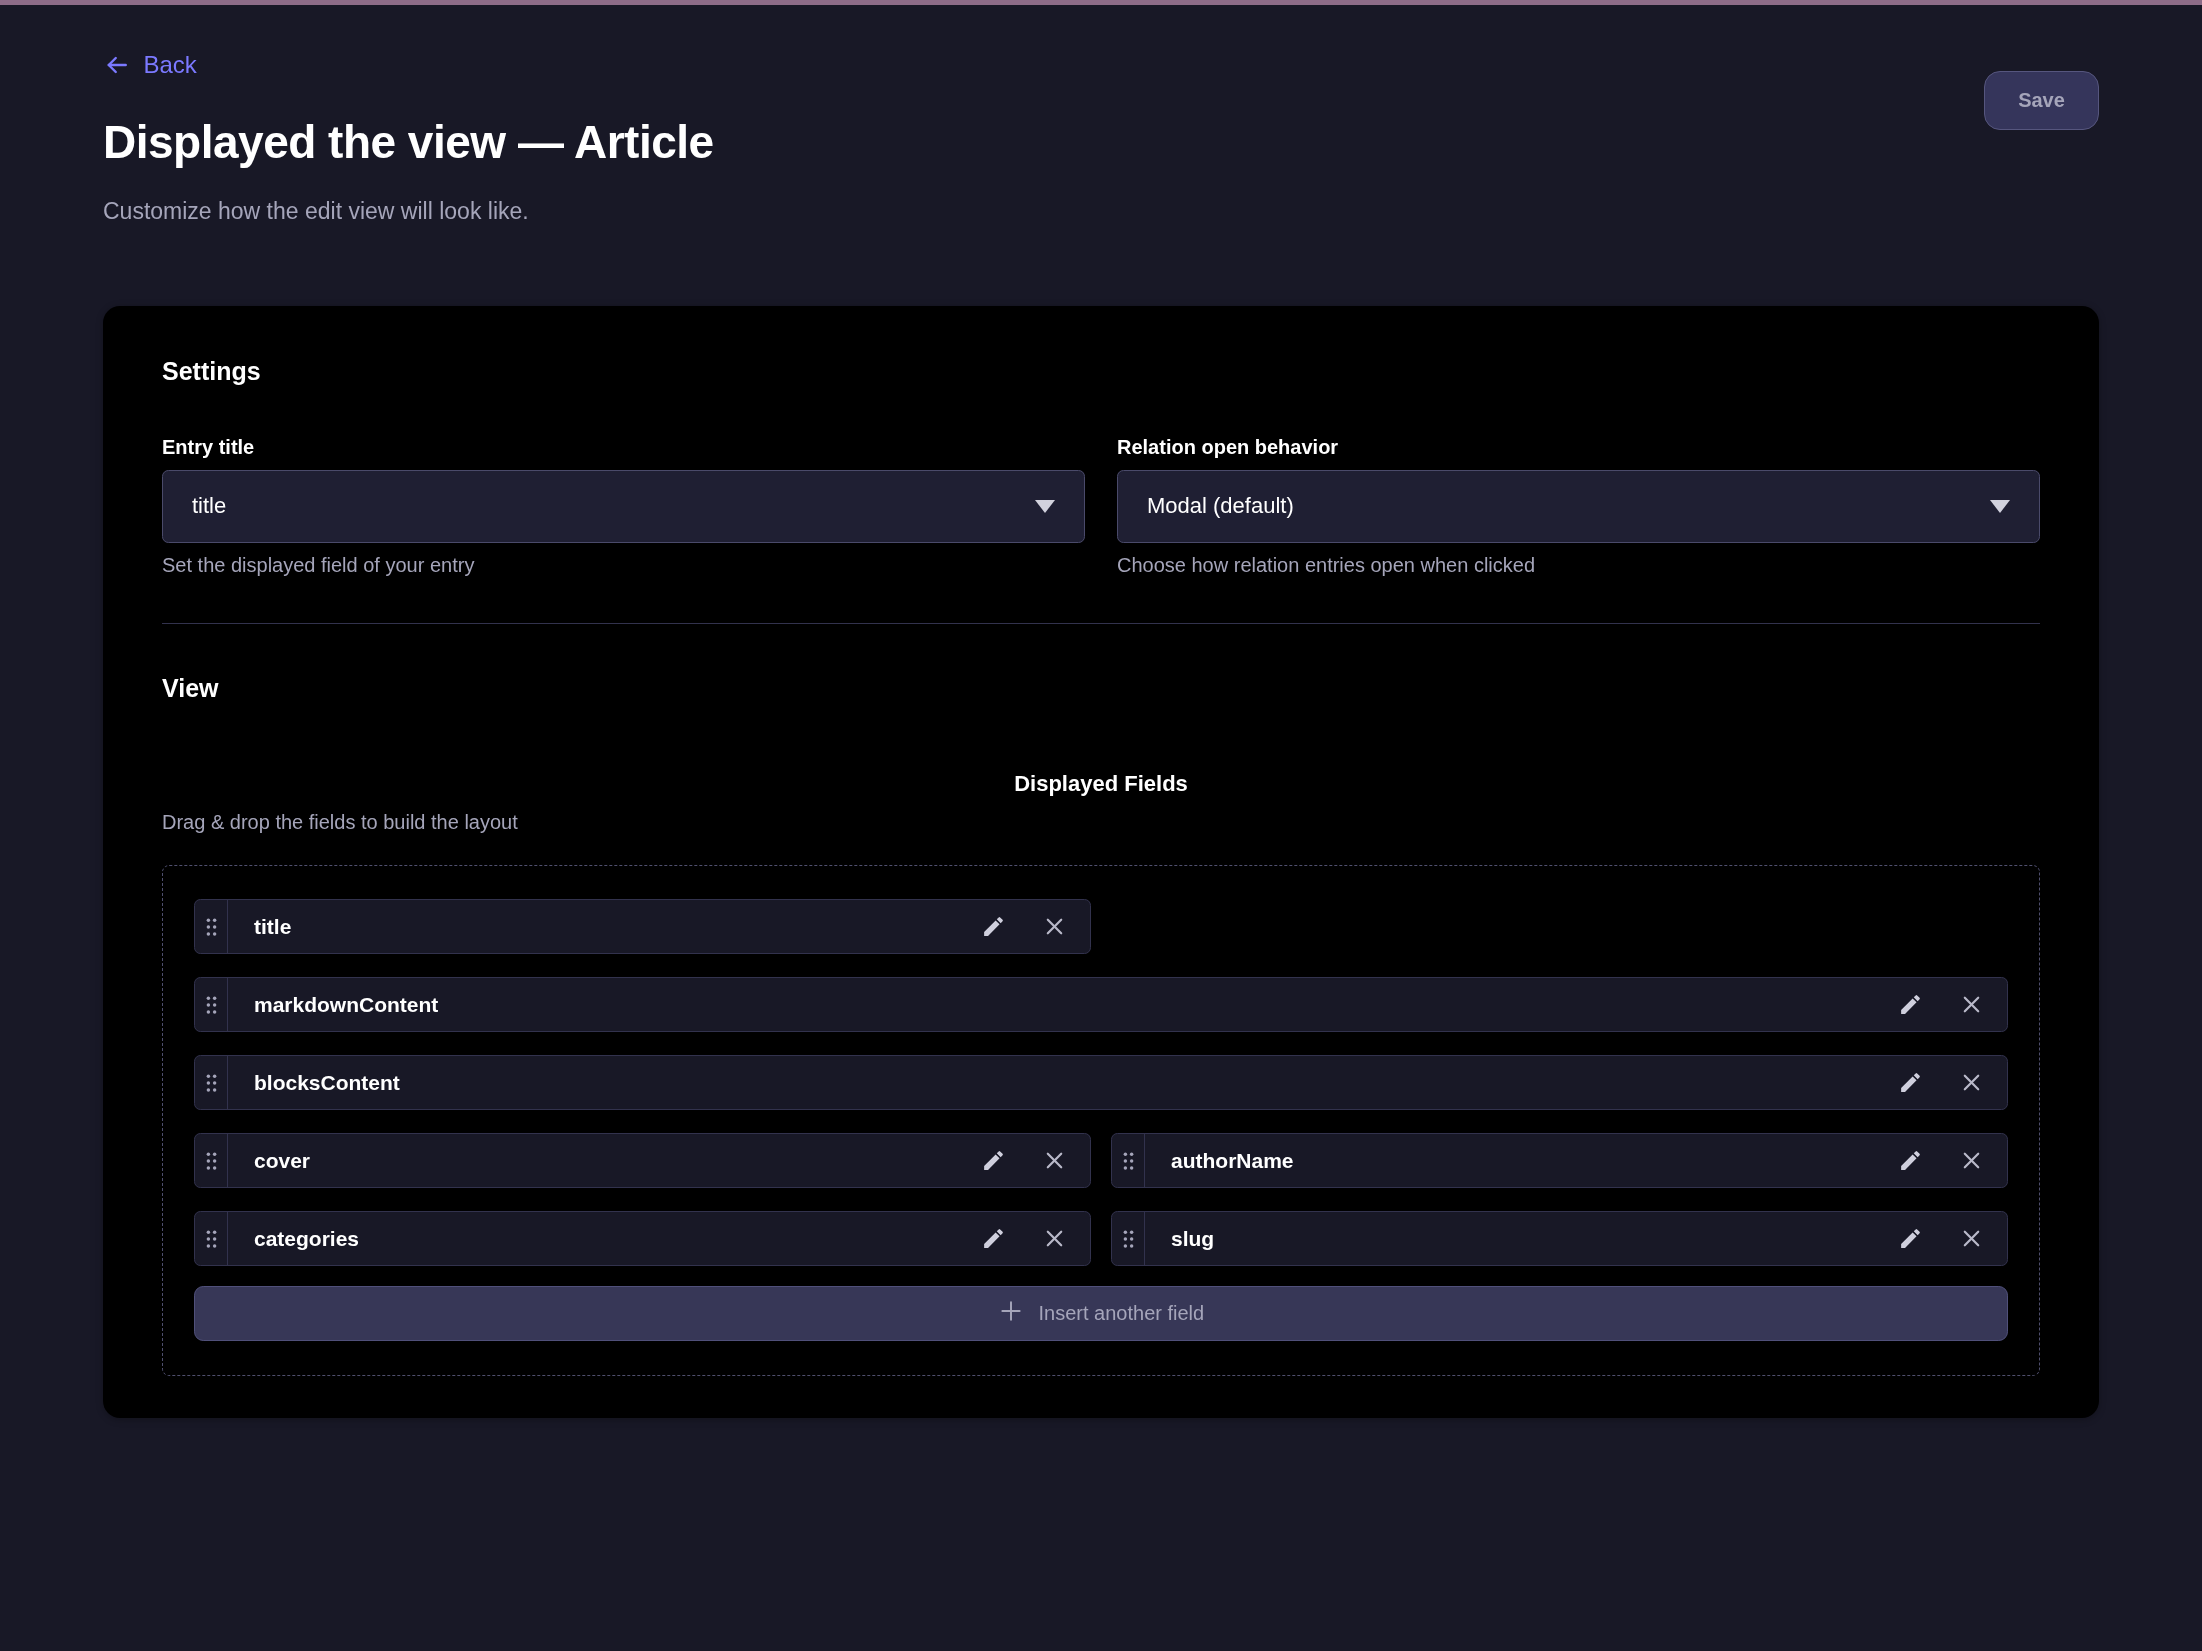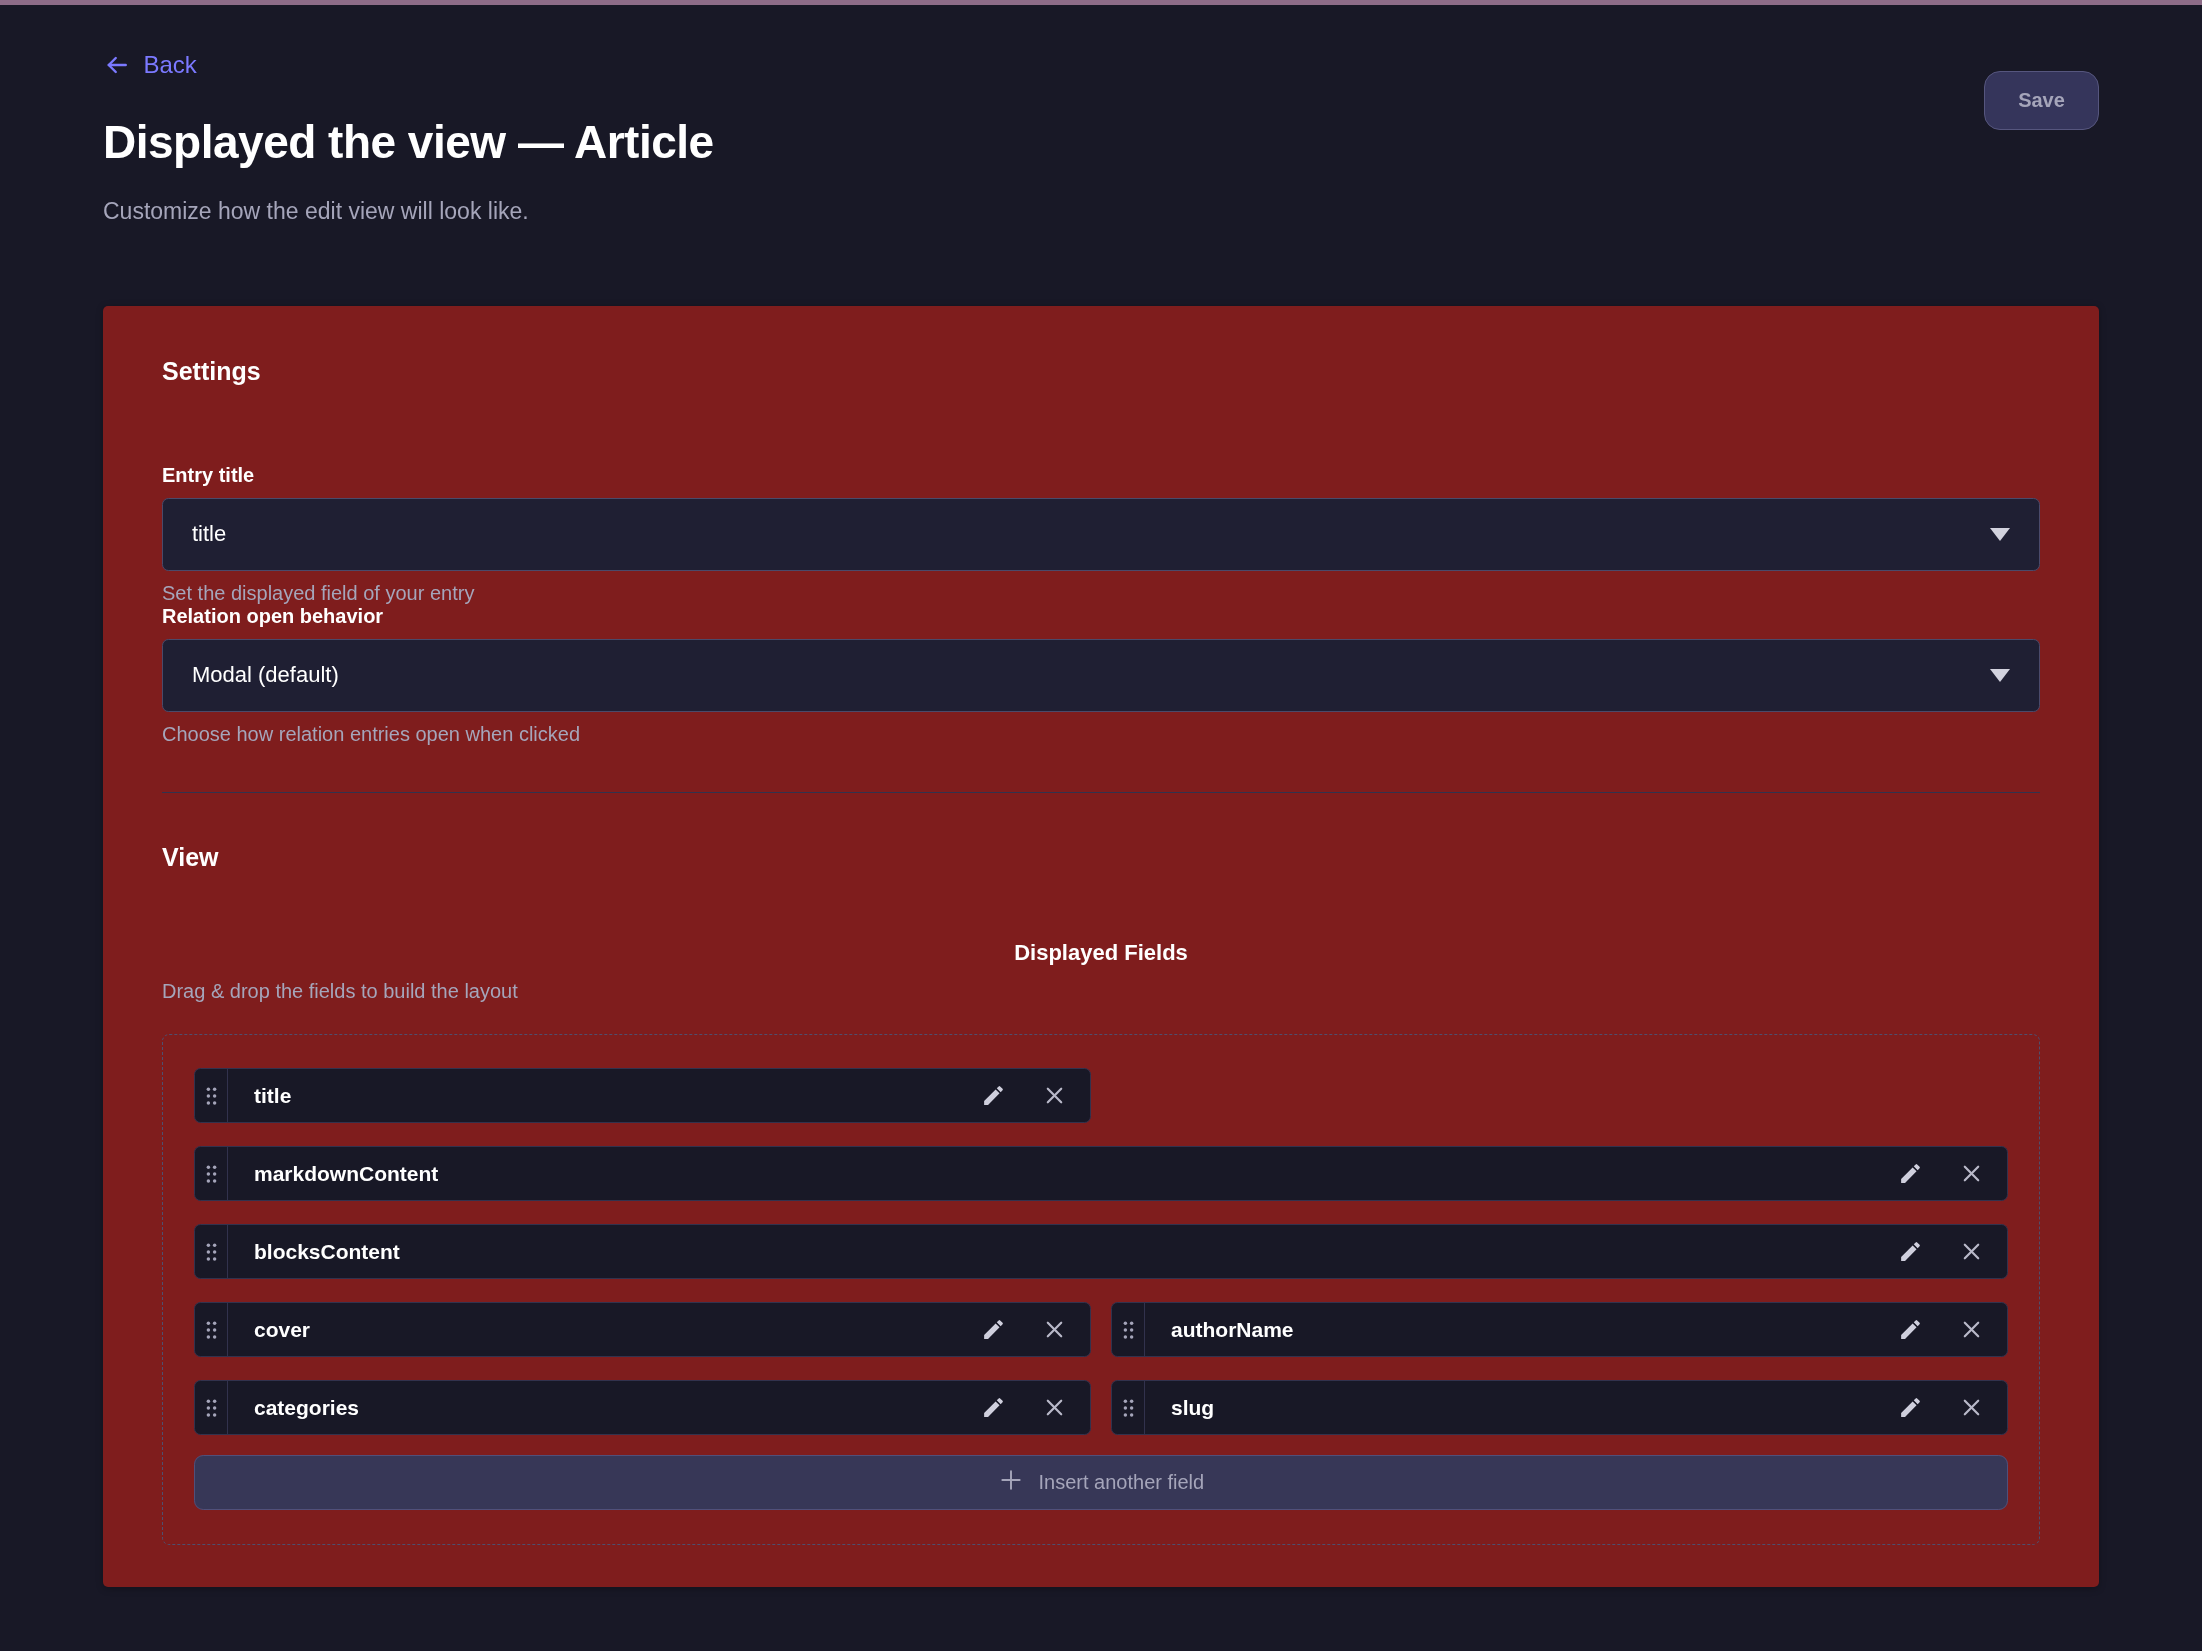--- a/index.html
+++ b/index.html
@@ -36,29 +36,29 @@
     width:115px; height:59px;
     background:#35355b; border:1.8px solid #56567e; border-radius:16px;
     color:#a5a5ba; font-size:20px; font-weight:600;
     font-family:"Liberation Sans", sans-serif;
     cursor:pointer;
   }
 
   
   .card {
     margin-top:81px;
-    background:#7f1d1d; border-radius:5px;
+    background:#000000; border-radius:17px;
     padding:51px 59px 42px 59px;
     box-shadow:0 1.8px 7.3px rgba(0,0,0,0.25);
   }
   .section-heading { font-size:25px; font-weight:600; color:#ffffff; }
 
   .settings-grid {
-    margin-top:78px;
-    display:grid; grid-template-columns:1fr; column-gap:32px;
+    margin-top:50px;
+    display:grid; grid-template-columns:1fr 1fr; column-gap:32px;
   }
   .field-group { display:flex; flex-direction:column; }
   .field-label { font-size:20px; font-weight:600; color:#ffffff; }
   .select-box {
     margin-top:11px; height:73px;
     background:#1f1f33; border:1.8px solid #4a4a6a; border-radius:6.4px;
     display:flex; align-items:center; justify-content:space-between;
     padding:0 29px; cursor:pointer;
   }
   .select-value { font-size:22px; color:#ffffff; }

